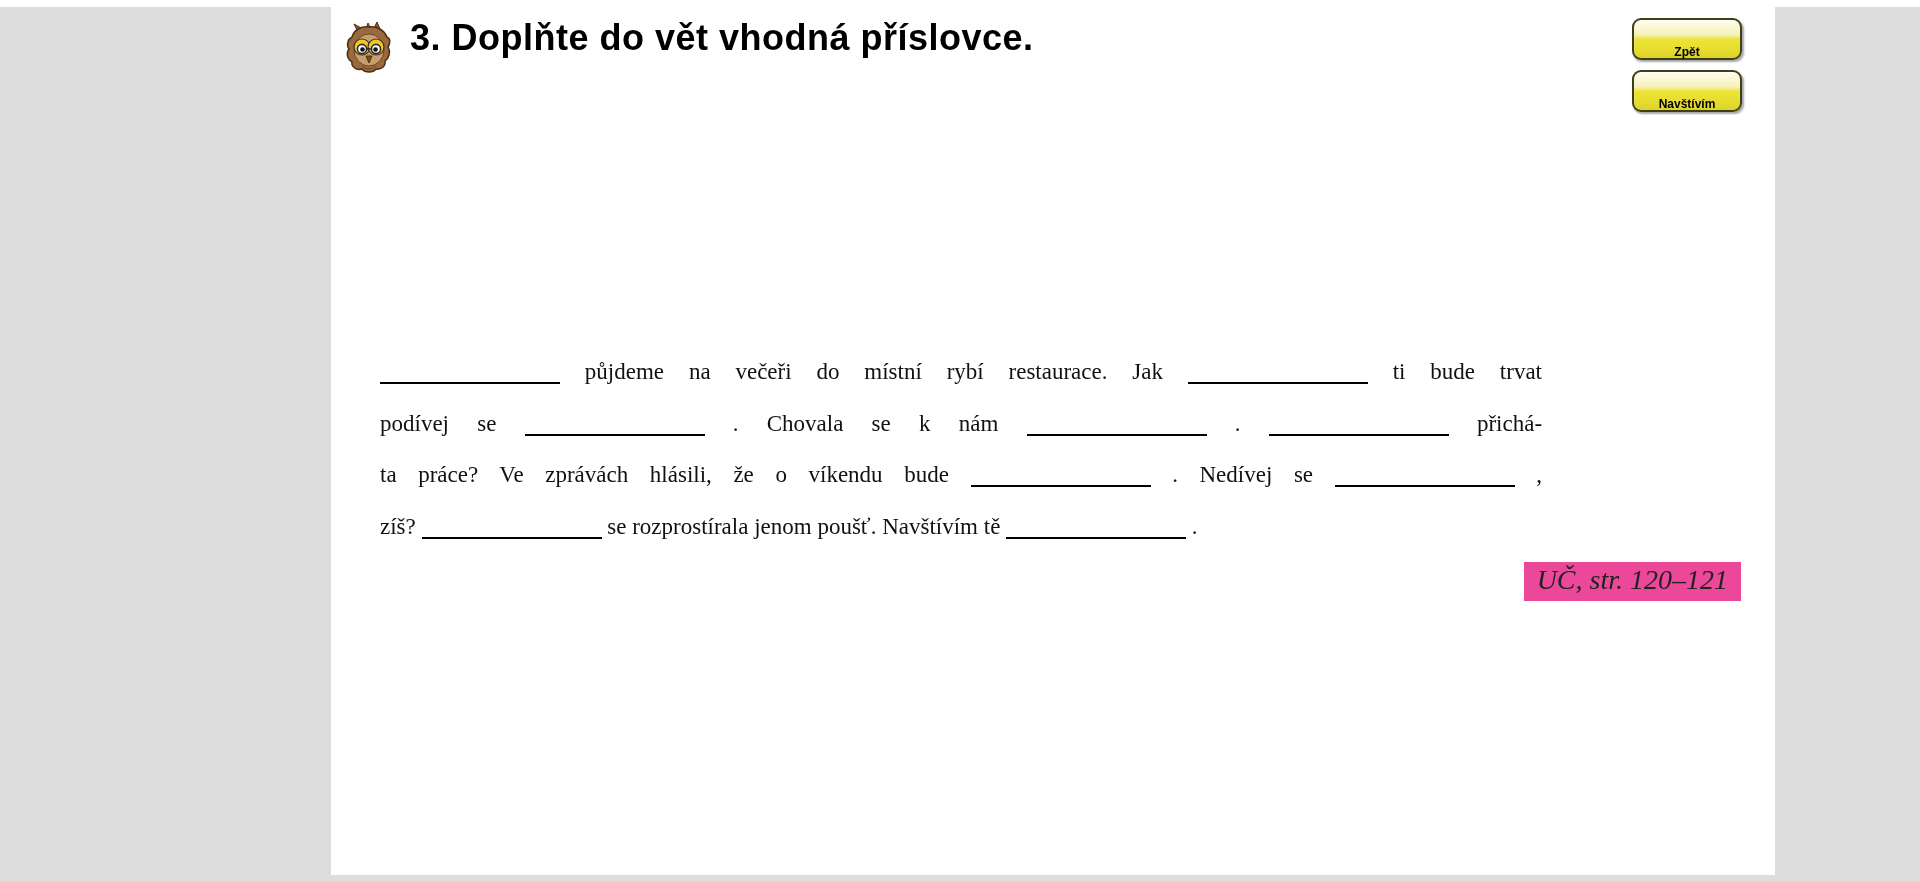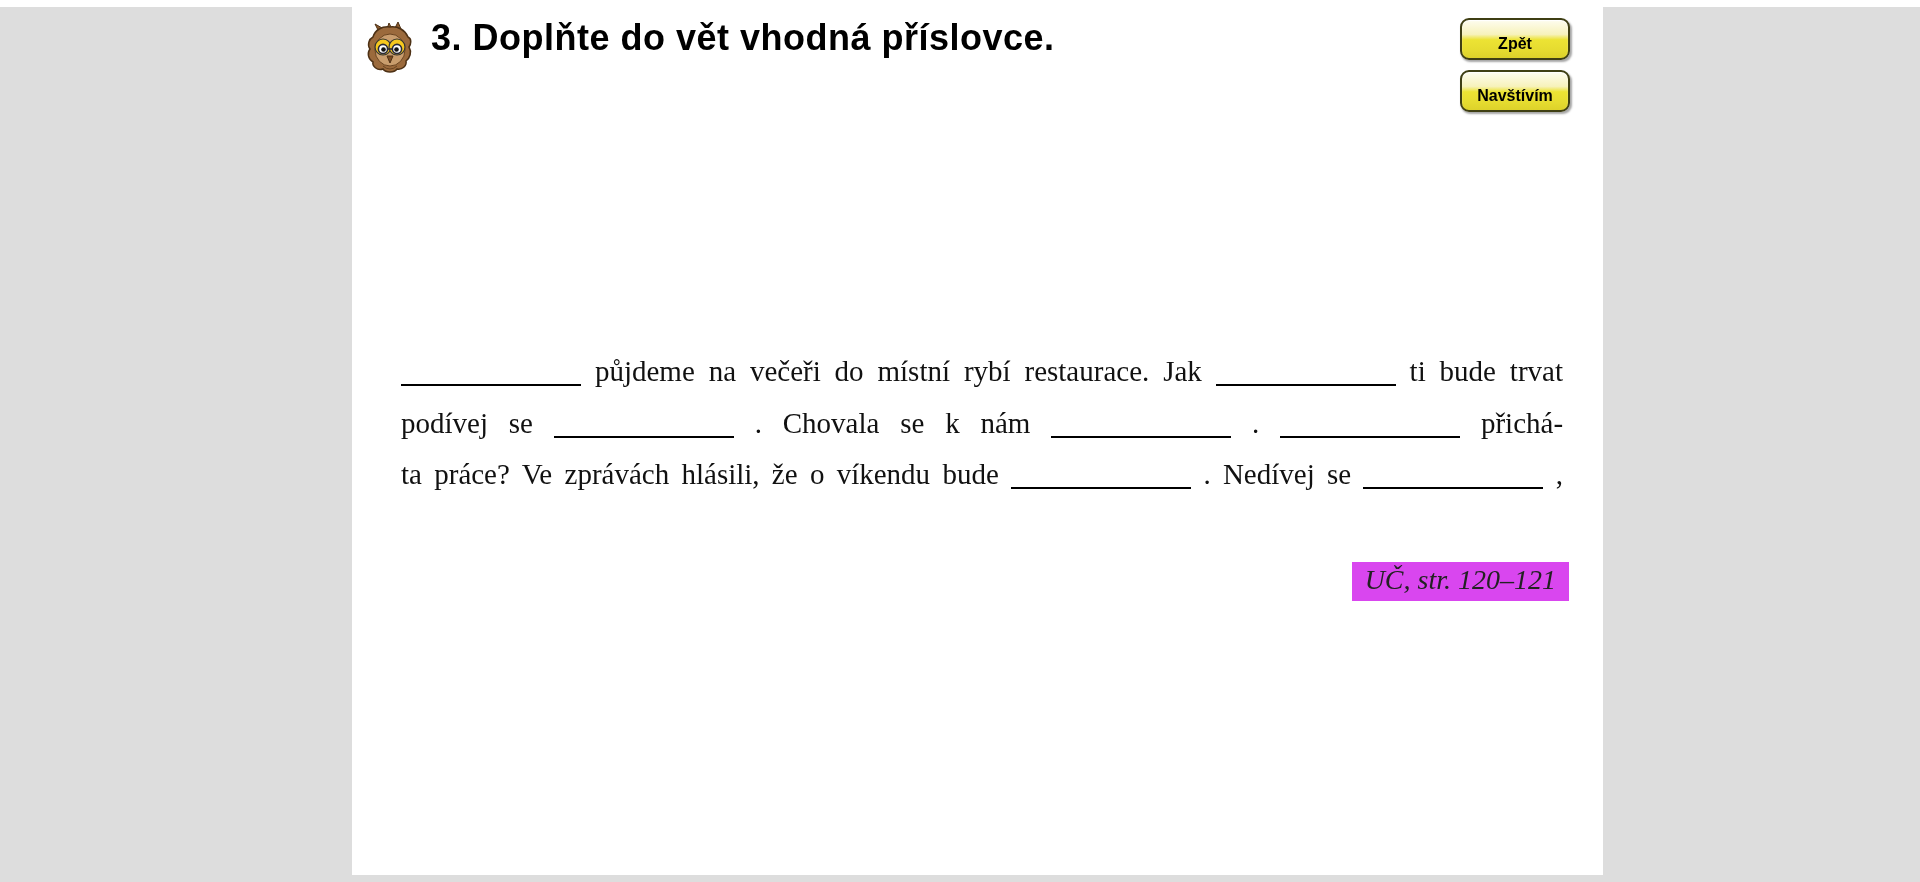--- a/index.html
+++ b/index.html
@@ -8,21 +8,21 @@
     background:#dddddd;
     position:relative;
     overflow:hidden;
     font-family:"Liberation Sans",sans-serif;
   }
   .top-strip{
     position:absolute;left:0;top:0;width:1920px;height:7px;
     background:#ffffff;
   }
   .panel{
-    position:absolute;left:352px;top:0;width:1251px;height:875px;
+    position:absolute;left:331px;top:0;width:1444px;height:875px;
     background:#ffffff;
   }
   .owl{
     position:absolute;left:13px;top:22px;width:50px;height:52px;
   }
   .title{
     position:absolute;left:79px;top:17px;
     font-family:"Liberation Sans",sans-serif;
     font-size:36px;font-weight:bold;color:#000;
     letter-spacing:0.5px;
@@ -32,47 +32,47 @@
     position:absolute;top:18px;right:33px;
     display:flex;flex-direction:column;gap:10px;align-items:flex-end;
   }
   .btn{
     width:110px;height:42px;
     border:2px solid #3f3f14;
     border-radius:9px;
     background:linear-gradient(to bottom,#fefdf0 0%,#f7f2bb 38%,#ece334 52%,#e6dc30 78%,#ddd22a 100%);
     box-shadow:1.5px 2px 2px rgba(0,0,0,0.35), inset 0 1px 1px #ffffff;
     font-family:"Liberation Sans",sans-serif;
-    font-weight:bold;font-size:16px;color:#000;
+    font-weight:bold;font-size:12px;color:#000;
     cursor:pointer;
-    padding:4px;
+    padding:12px;
     line-height:40px;
     text-align:center;
   }
   .exercise{
     position:absolute;left:49px;top:346px;width:1162px;
     font-family:"Liberation Serif",serif;
-    font-size:29px;color:#111;
+    font-size:23px;color:#111;
     line-height:51.5px;
   }
   .line{white-space:normal;}
   .line.just{
     text-align:justify;
     text-align-last:justify;
     text-justify:inter-word;
   }
   .blank{
     display:inline-block;
     width:180px;height:20px;
     border-bottom:2px solid #000;
     vertical-align:-5px;
   }
   .reference{
     position:absolute;top:562px;right:34px;
-    background:#d946ef;
+    background:#ec4899;
     padding:2px 13px 5px 13px;
     font-family:"Liberation Serif",serif;
     font-style:italic;
     font-size:28px;color:#222;
     white-space:nowrap;
   }
 </style>
 </head>
 <body>
 
@@ -118,17 +118,18 @@
 
   <div class="btn-col">
     <button class="btn">Zpět</button>
     <button class="btn">Navštívím</button>
   </div>
 
   <div class="exercise">
       <div class="line just"><span class="blank"></span> <span>půjdeme na večeři do místní rybí restaurace. Jak</span> <span class="blank"></span> <span>ti bude trvat</span></div>
       <div class="line just"><span>podívej se</span> <span class="blank"></span> <span>. Chovala se k nám</span> <span class="blank"></span> <span>.</span> <span class="blank"></span> <span>přichá-</span></div>
       <div class="line just"><span>ta práce? Ve zprávách hlásili, že o víkendu bude</span> <span class="blank"></span> <span>. Nedívej se</span> <span class="blank"></span> <span>,</span></div>
+      <div class="line"><span>zíš?</span> <span class="blank"></span> <span>se rozprostírala jenom poušť. Navštívím tě</span> <span class="blank"></span> <span>.</span></div>
     </div>
 
   <div class="reference">UČ, str. 120–121</div>
 
 </div>
 
 </body></html>

